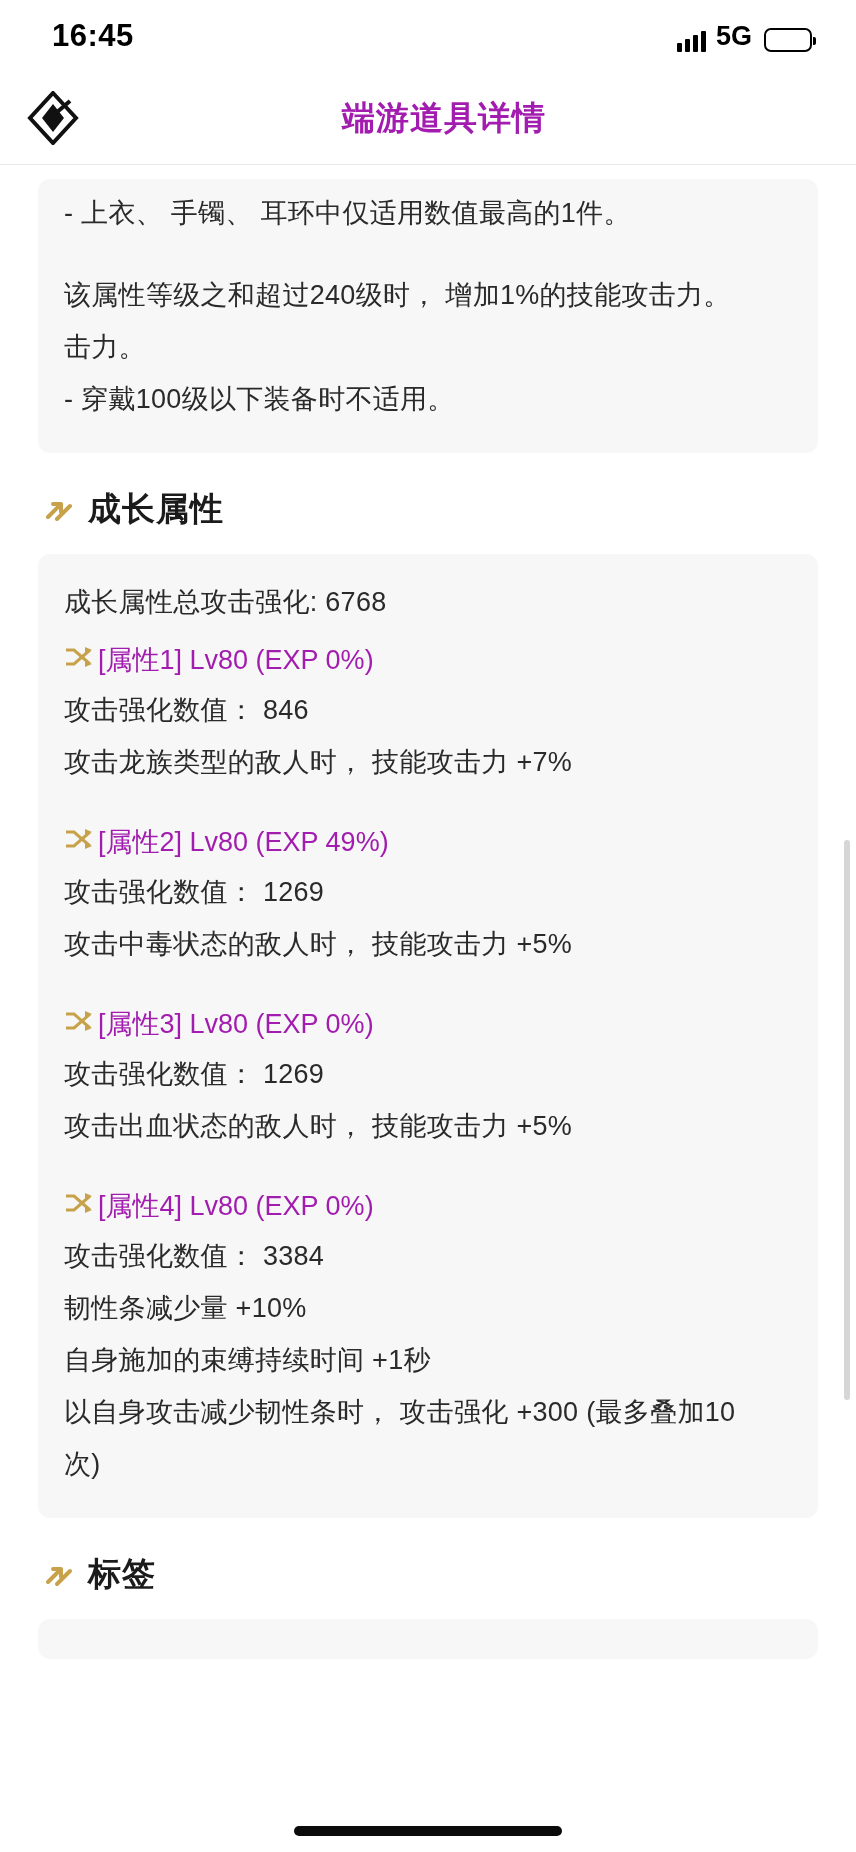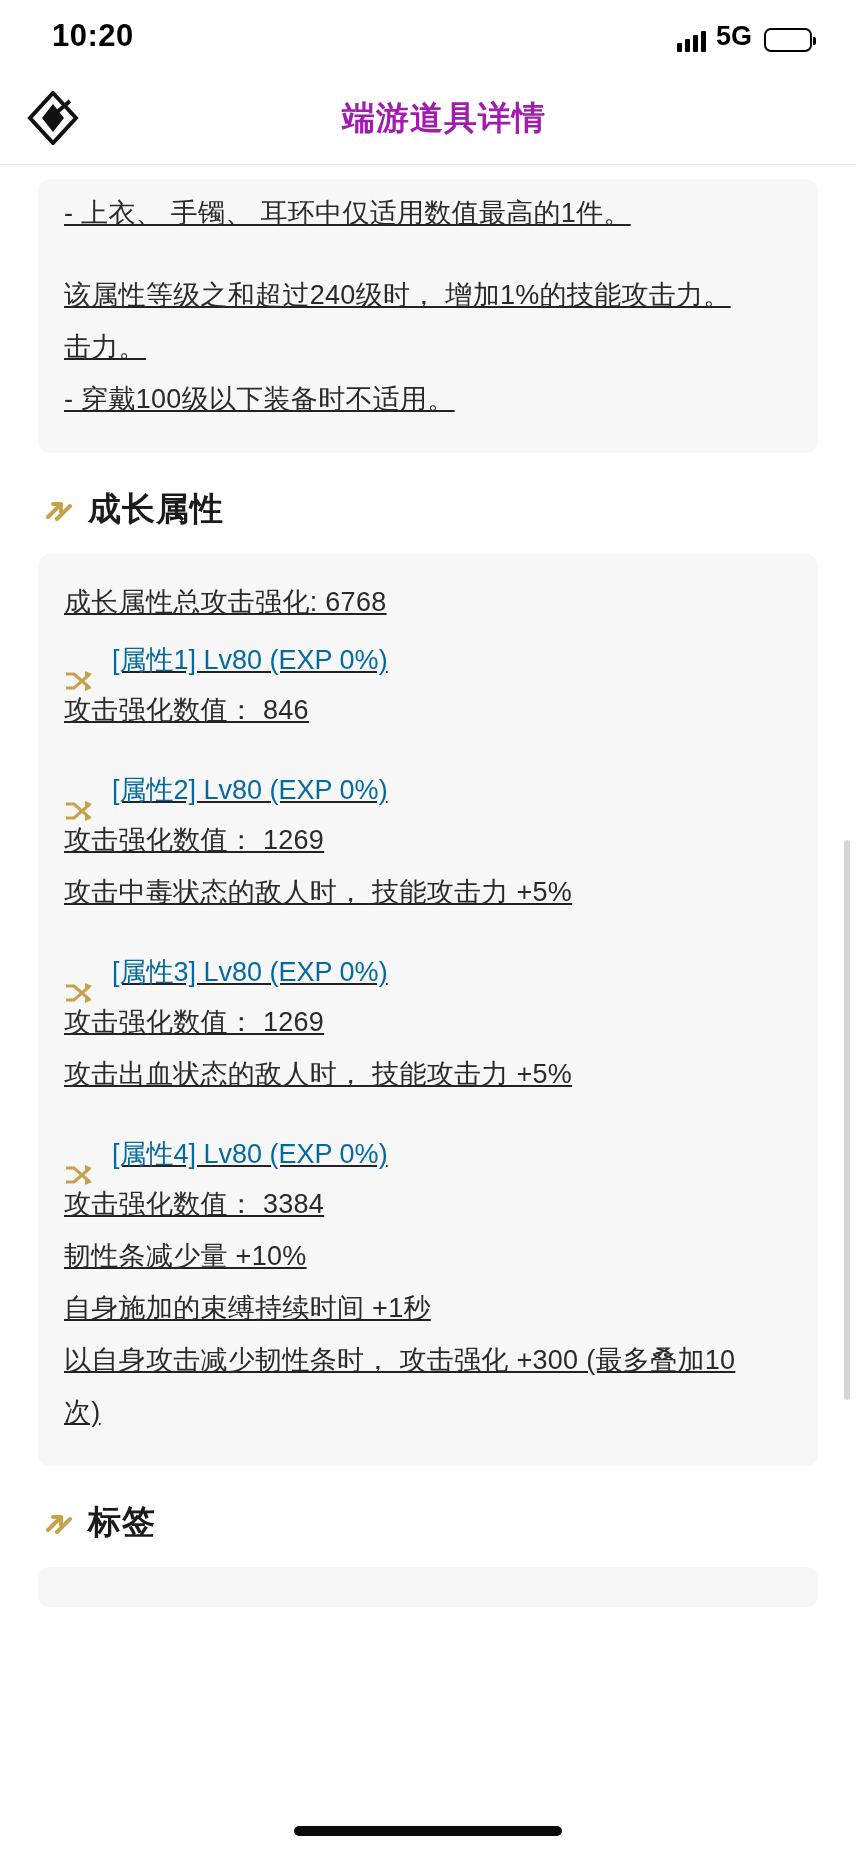--- a/index.html
+++ b/index.html
@@ -113,21 +113,20 @@
   
   .content {
     padding: 0 38px;
     box-sizing: border-box;
   }
   .card {
     background: #f7f7f7;
     border-radius: 12px;
     padding: 22px 26px 28px 26px;
     box-sizing: border-box;
-    text-decoration: underline;
   }
   .card.top {
     margin-top: 14px;
     padding-top: 8px;
   }
   .line {
     font-size: 27px;
     line-height: 52px;
     color: #2a2a2a;
     letter-spacing: 0.3px;
@@ -150,25 +149,25 @@
     font-size: 33px;
     font-weight: bold;
     color: #1b1b1b;
     letter-spacing: 1px;
   }
 
   
   .attr-block { margin-top: 30px; }
   .attr-head {
     display: flex;
-    align-items: flex-end;
-    gap: 16px;
+    align-items: flex-start;
+    gap: 2px;
     font-size: 27px;
     line-height: 48px;
-    color: #0369a1;
+    color: #a21caf;
   }
   .shuffle-icon {
     width: 30px;
     height: 24px;
     flex: none;
     margin-right: 2px;
   }
 
   
   .scroll-indicator {
@@ -190,21 +189,21 @@
     width: 268px;
     height: 10px;
     border-radius: 5px;
     background: #0b0b0b;
   }
 </style>
 </head>
 <body>
 
 <div class="status-bar">
-  <div class="status-time">10:20</div>
+  <div class="status-time">16:45</div>
   <div class="status-right">
     <span class="signal-bars">
       <i></i>
         <i></i>
         <i></i>
         <i></i>
     </span>
     <span class="net-label">5G</span>
     <span class="battery">
       <span class="fill"></span>
@@ -252,33 +251,34 @@
           <svg viewBox="0 0 30 24" width="30" height="24">
             <path d="M2 5 L10 5 L26 19" stroke="#c8a24a" stroke-width="3" fill="none"></path>
             <path d="M2 19 L10 19 L26 5" stroke="#c8a24a" stroke-width="3" fill="none"></path>
             <path d="M21 2 L28 5 L21 8 Z" fill="#c8a24a"></path>
             <path d="M21 16 L28 19 L21 22 Z" fill="#c8a24a"></path>
           </svg>
         </span>
         <span>[属性1] Lv80 (EXP 0%)</span>
       </div>
       <div class="line">攻击强化数值： 846</div>
+      <div class="line">攻击龙族类型的敌人时， 技能攻击力 +7%</div>
     </div>
 
     <div class="attr-block">
       <div class="attr-head">
         <span class="shuffle-icon">
           <svg viewBox="0 0 30 24" width="30" height="24">
             <path d="M2 5 L10 5 L26 19" stroke="#c8a24a" stroke-width="3" fill="none"></path>
             <path d="M2 19 L10 19 L26 5" stroke="#c8a24a" stroke-width="3" fill="none"></path>
             <path d="M21 2 L28 5 L21 8 Z" fill="#c8a24a"></path>
             <path d="M21 16 L28 19 L21 22 Z" fill="#c8a24a"></path>
           </svg>
         </span>
-        <span>[属性2] Lv80 (EXP 0%)</span>
+        <span>[属性2] Lv80 (EXP 49%)</span>
       </div>
       <div class="line">攻击强化数值： 1269</div>
       <div class="line">攻击中毒状态的敌人时， 技能攻击力 +5%</div>
     </div>
 
     <div class="attr-block">
       <div class="attr-head">
         <span class="shuffle-icon">
           <svg viewBox="0 0 30 24" width="30" height="24">
             <path d="M2 5 L10 5 L26 19" stroke="#c8a24a" stroke-width="3" fill="none"></path>

